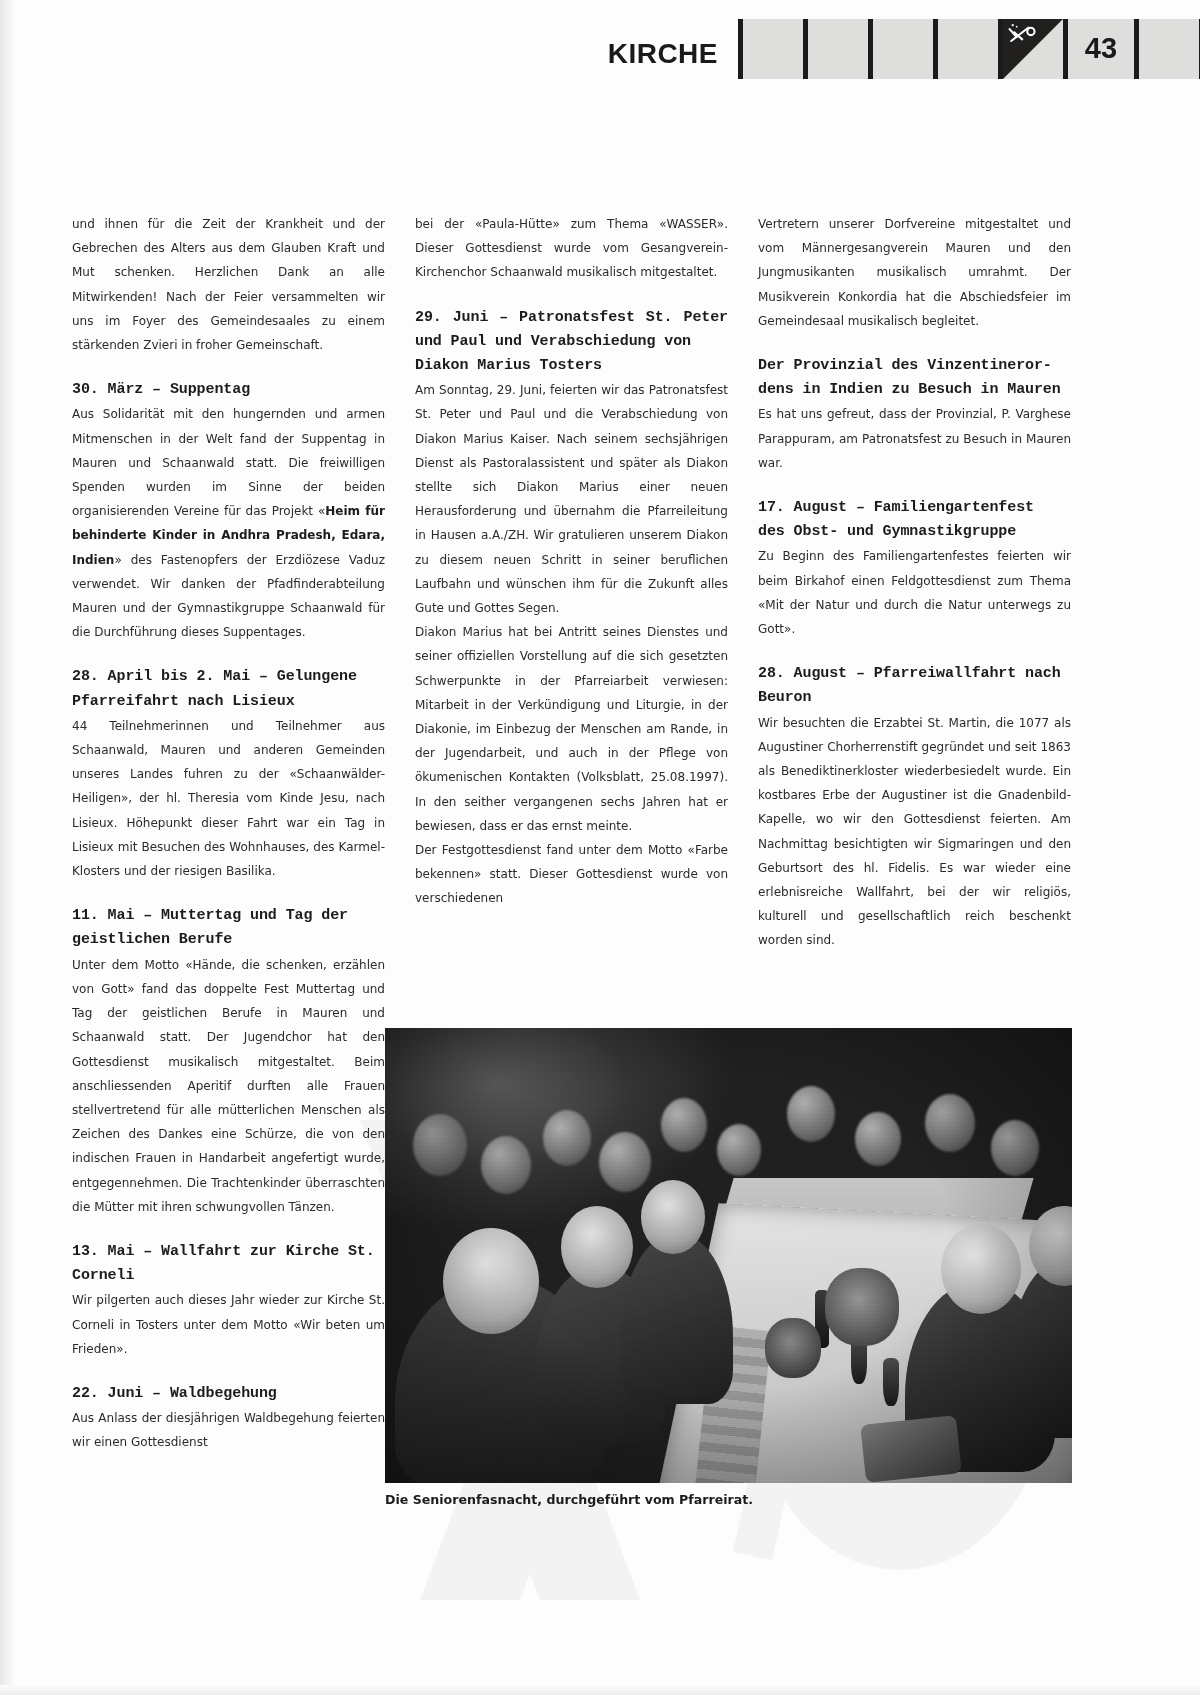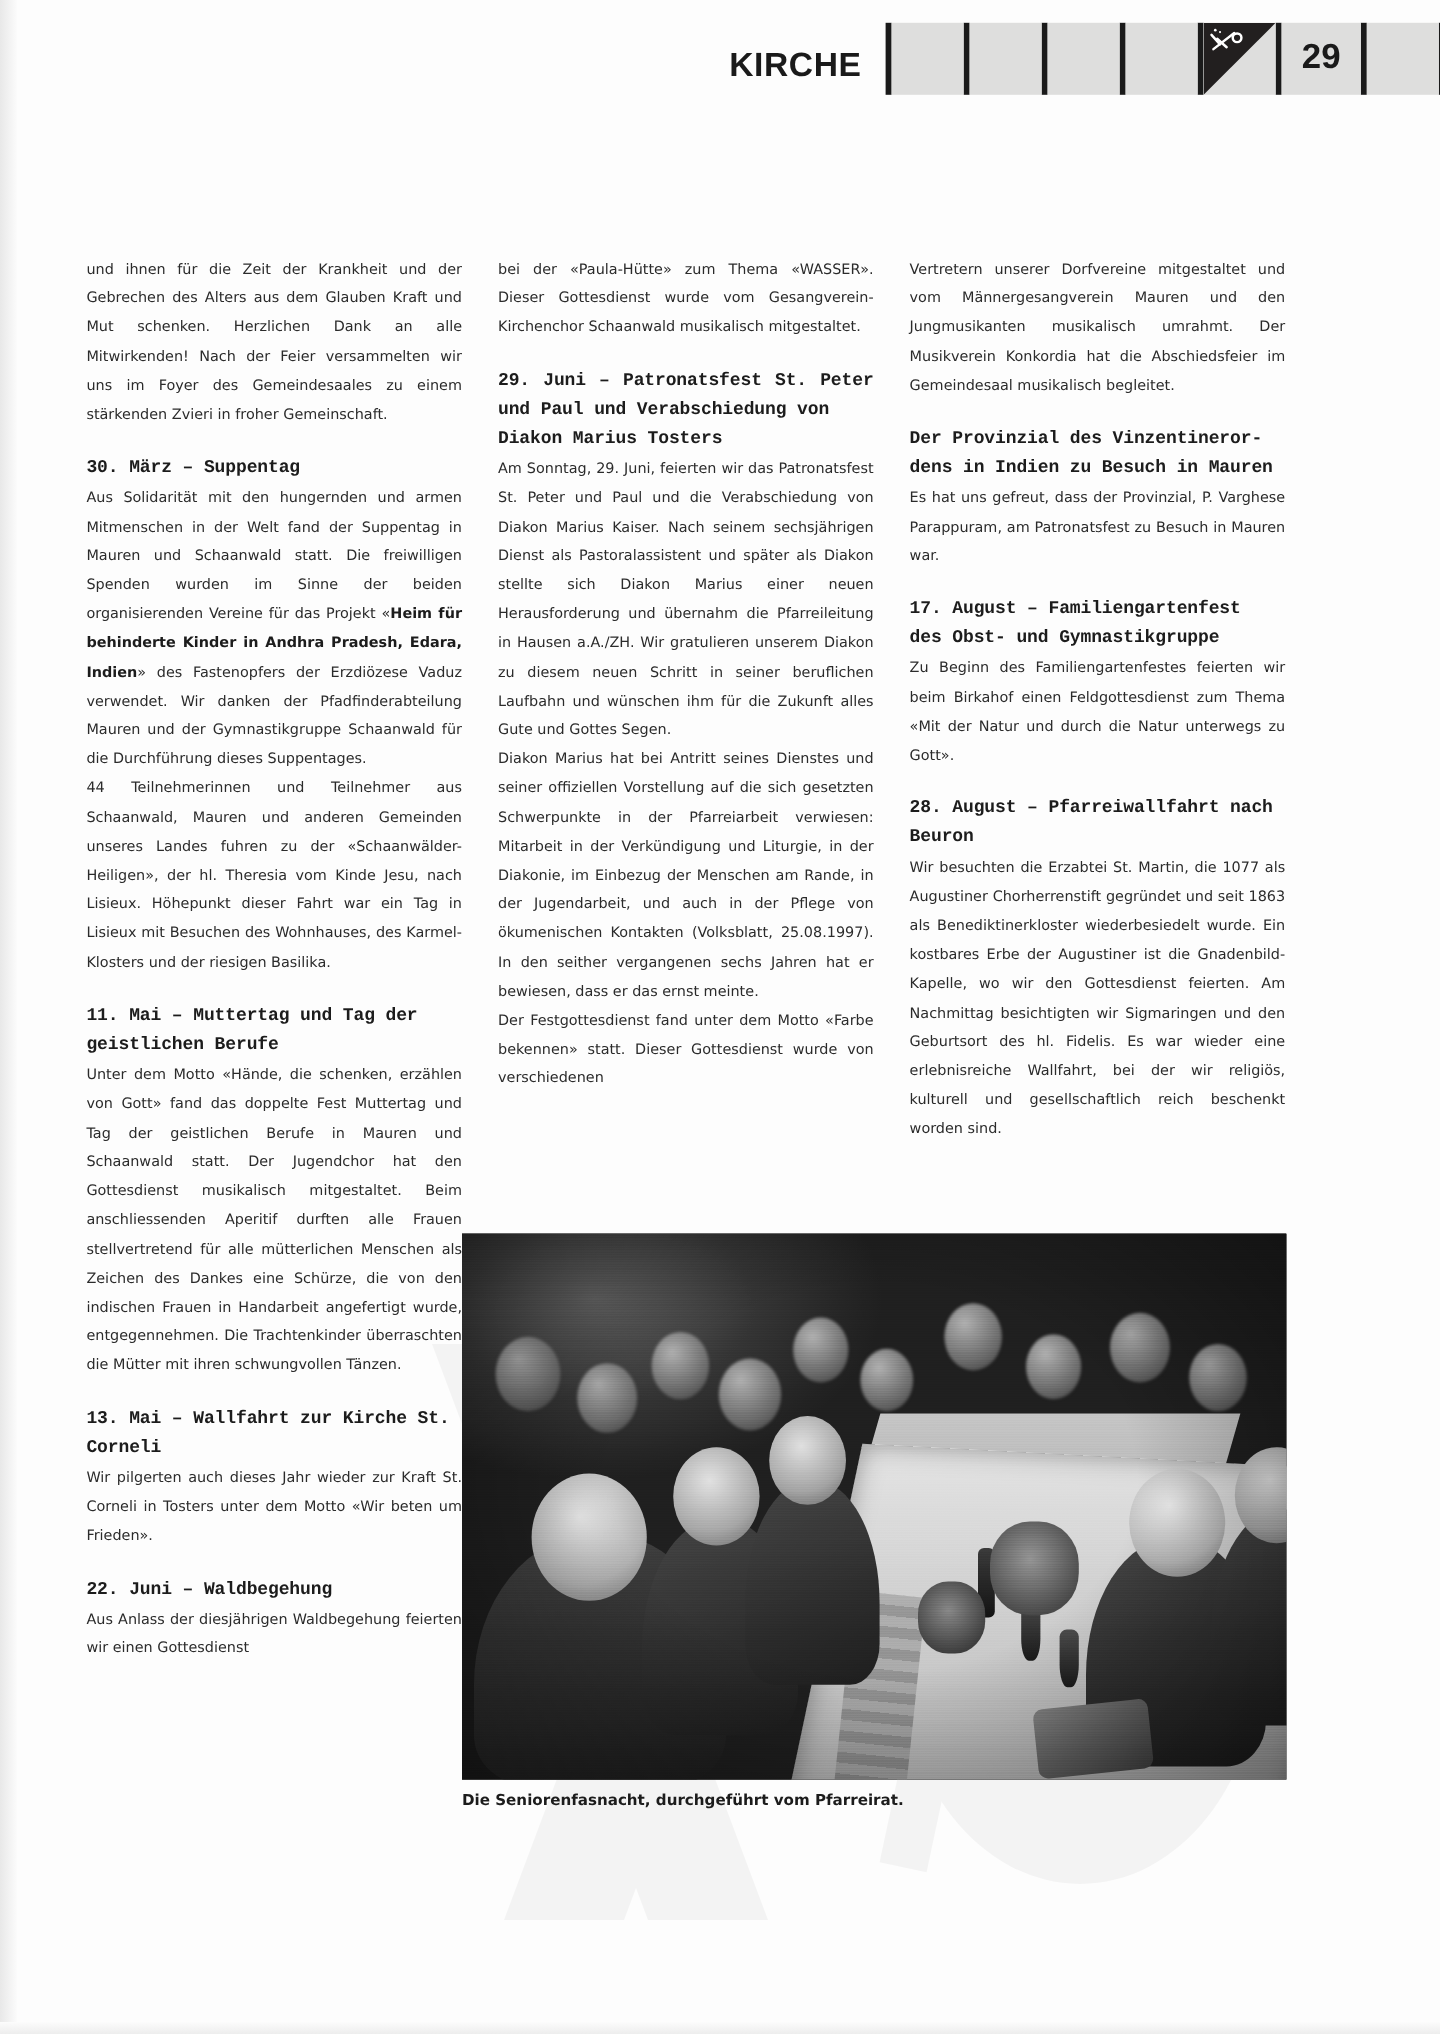--- a/index.html
+++ b/index.html
@@ -261,51 +261,55 @@
           <line x1="9" y1="13" x2="19" y2="22"></line>
           <line x1="3" y1="9" x2="12" y2="19"></line>
         </g>
         <circle cx="30" cy="12" r="4.6" stroke="#ffffff" stroke-width="2.6" fill="none"></circle>
         <circle cx="7" cy="4" r="1.4" fill="#ffffff"></circle>
         <circle cx="12" cy="6" r="1.1" fill="#ffffff"></circle>
       </svg>
     </div>
     <div class="bar-sep"></div>
     <div class="bar-cell page-cell">
-      <span class="page-num">29</span>
+      <span class="page-num">43</span>
     </div>
     <div class="bar-sep"></div>
     <div class="bar-cell"></div>
     <div class="bar-sep"></div>
   </div>
 </div>
 
 <div class="columns">
 
   <div class="col">
     <p class="body">und ihnen für die Zeit der Krankheit und der Gebrechen des Alters aus dem Glauben Kraft und Mut schenken. Herzlichen Dank an alle Mitwirkenden! Nach der Feier versammelten wir uns im Foyer des Gemeindesaales zu einem stärkenden Zvieri in froher Gemeinschaft.</p>
 
     <h3 class="head">30. März – Suppentag</h3>
     <p class="body">
       <span>Aus Solidarität mit den hungernden und armen Mitmenschen in der Welt fand der Suppentag in Mauren und Schaanwald statt. Die freiwilligen Spenden wurden im Sinne der beiden organisierenden Vereine für das Projekt «</span><b class="inline-bold">Heim für behinderte Kinder in Andhra Pradesh, Edara, Indien</b><span>» des Fastenopfers der Erzdiözese Vaduz verwendet. Wir danken der Pfadfinderabteilung Mauren und der Gymnastikgruppe Schaanwald für die Durchführung dieses Suppentages.</span>
     </p>
 
+    <h3 class="head">
+      <span>28. April bis 2. Mai – Gelungene</span>
+      <span class="lastline">Pfarreifahrt nach Lisieux</span>
+    </h3>
     <p class="body">44 Teilnehmerinnen und Teilnehmer aus Schaanwald, Mauren und anderen Gemeinden unseres Landes fuhren zu der «Schaanwälder-Heiligen», der hl. Theresia vom Kinde Jesu, nach Lisieux. Höhepunkt dieser Fahrt war ein Tag in Lisieux mit Besuchen des Wohnhauses, des Karmel-Klosters und der riesigen Basilika.</p>
 
     <h3 class="head">
       <span>11. Mai – Muttertag und Tag der</span>
       <span class="lastline">geistlichen Berufe</span>
     </h3>
     <p class="body">Unter dem Motto «Hände, die schenken, erzählen von Gott» fand das doppelte Fest Muttertag und Tag der geistlichen Berufe in Mauren und Schaanwald statt. Der Jugendchor hat den Gottesdienst musikalisch mitgestaltet. Beim anschliessenden Aperitif durften alle Frauen stellvertretend für alle mütterlichen Menschen als Zeichen des Dankes eine Schürze, die von den indischen Frauen in Handarbeit angefertigt wurde, entgegennehmen. Die Trachtenkinder überraschten die Mütter mit ihren schwungvollen Tänzen.</p>
 
     <h3 class="head">
       <span>13. Mai – Wallfahrt zur Kirche St.</span>
       <span class="lastline">Corneli</span>
     </h3>
-    <p class="body">Wir pilgerten auch dieses Jahr wieder zur Kraft St. Corneli in Tosters unter dem Motto «Wir beten um Frieden».</p>
+    <p class="body">Wir pilgerten auch dieses Jahr wieder zur Kirche St. Corneli in Tosters unter dem Motto «Wir beten um Frieden».</p>
 
     <h3 class="head">22. Juni – Waldbegehung</h3>
     <p class="body">Aus Anlass der diesjährigen Waldbegehung feierten wir einen Gottesdienst</p>
   </div>
 
   <div class="col">
     <p class="body">bei der «Paula-Hütte» zum Thema «WASSER». Dieser Gottesdienst wurde vom Gesangverein-Kirchenchor Schaanwald musikalisch mitgestaltet.</p>
 
     <h3 class="head">
       <span>29. Juni – Patronatsfest St. Peter</span>

